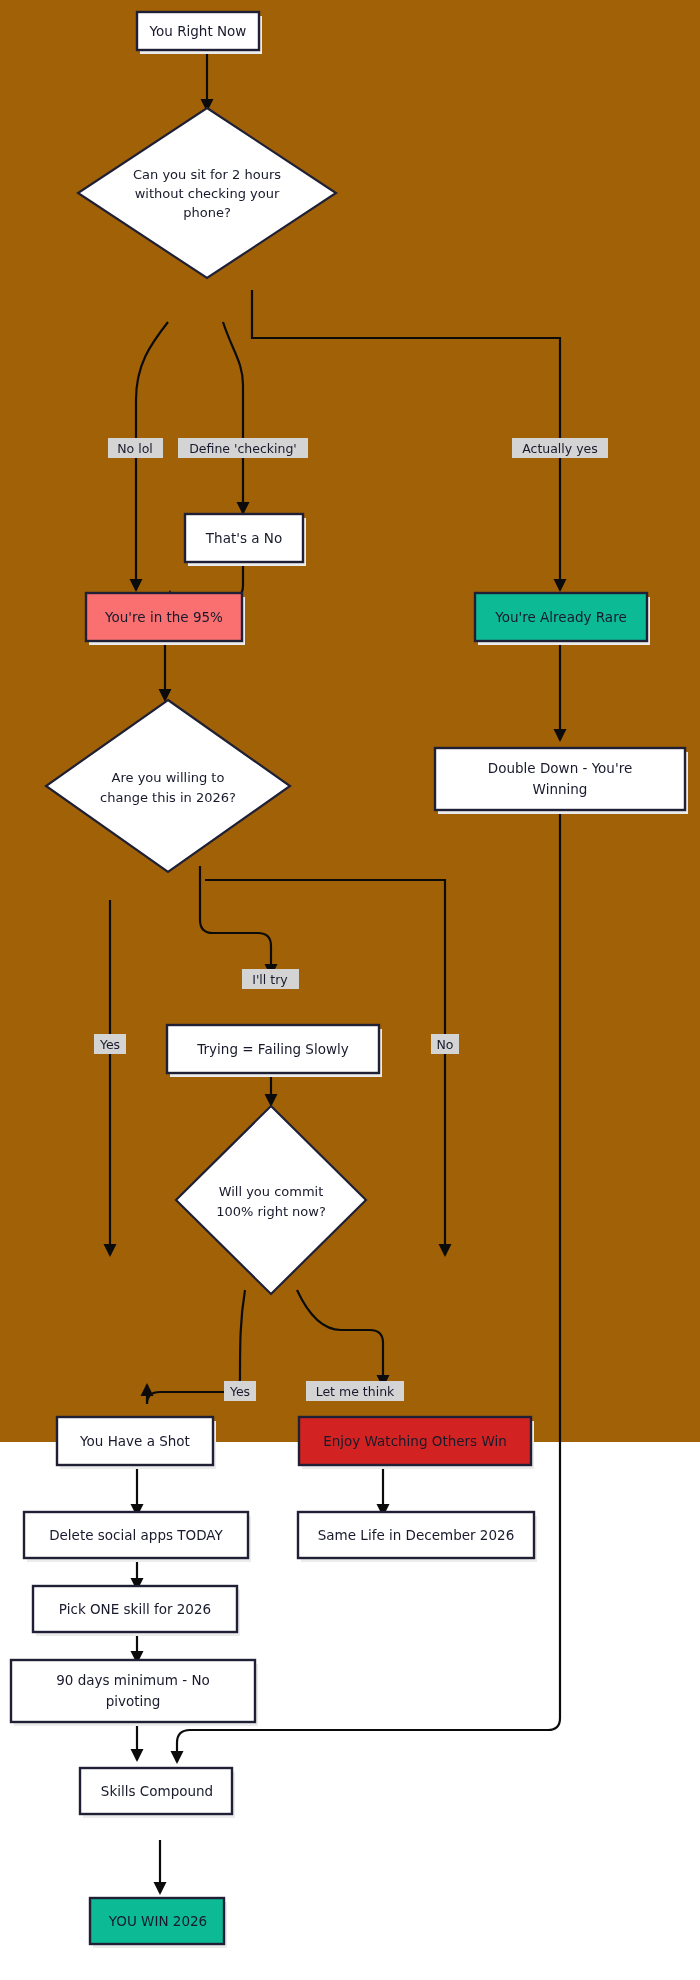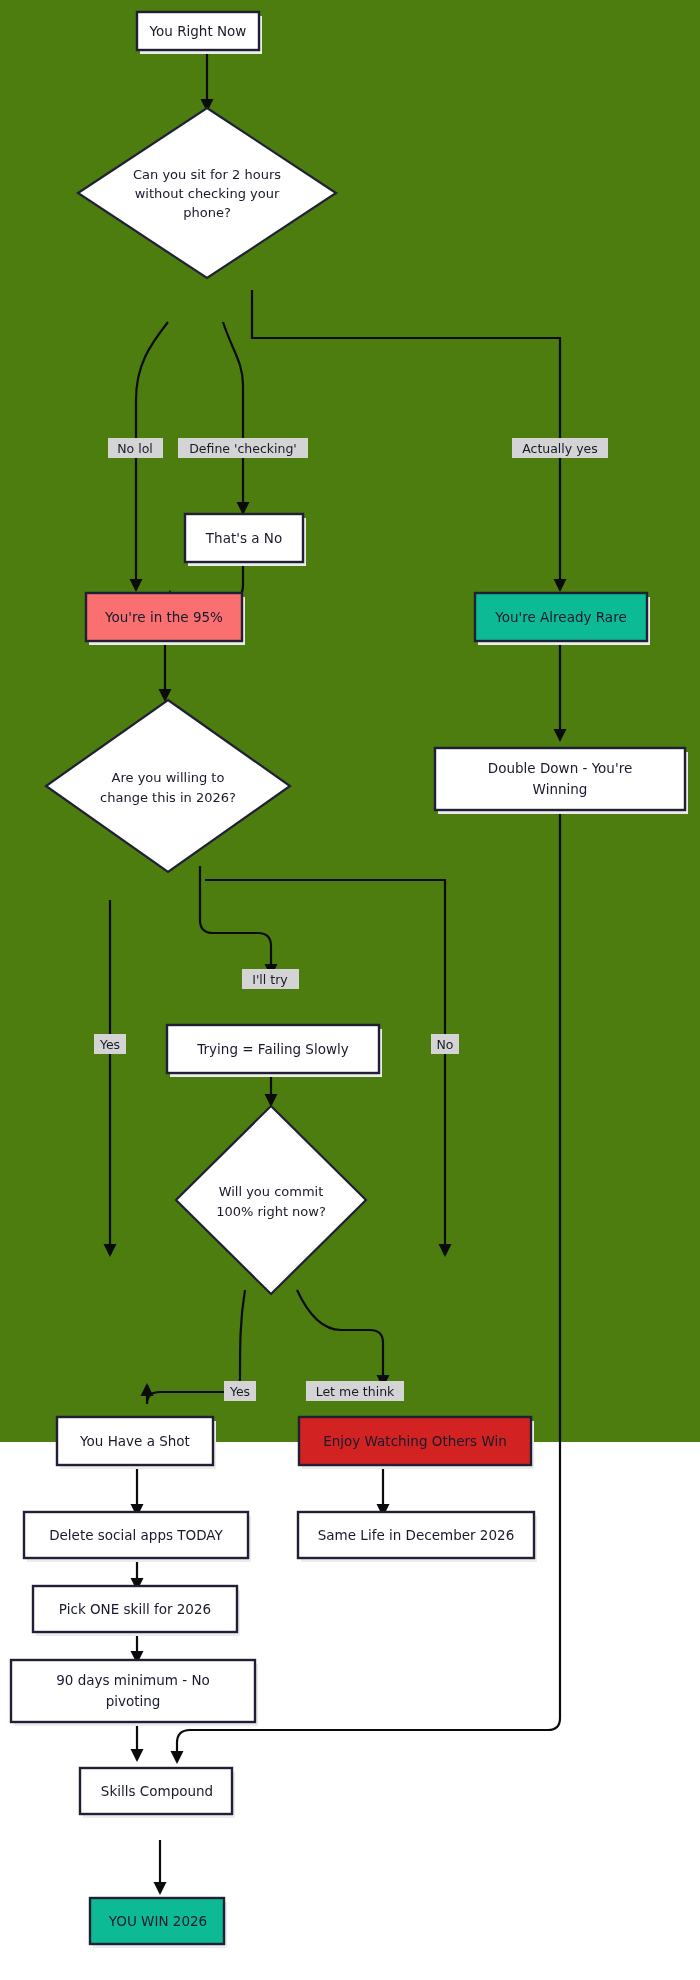--- a/index.html
+++ b/index.html
@@ -10,21 +10,21 @@
   body {
     width: 700px;
     height: 1980px;
     font-family: "DejaVu Sans", sans-serif;
     overflow: hidden;
   }
   #flowchart-root {
     position: relative;
     width: 700px;
     height: 1442px;
-    background: #4d7c0f;
+    background: #a16207;
     text-decoration: underline;
   }
   svg#diagram {
     display: block;
     width: 700px;
     height: 1980px;
   }
   .node-rect {
     stroke: #1f2035;
     stroke-width: 2.4;

